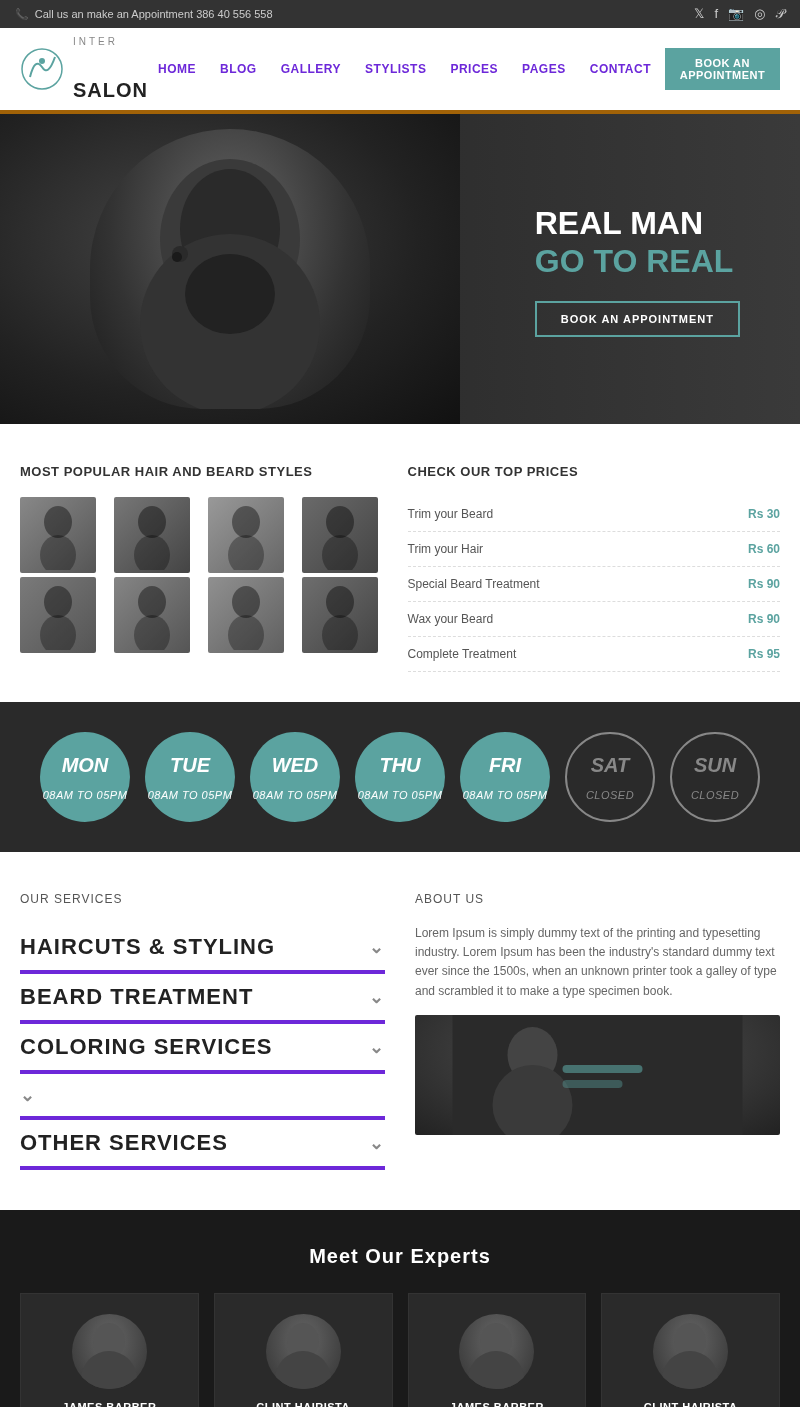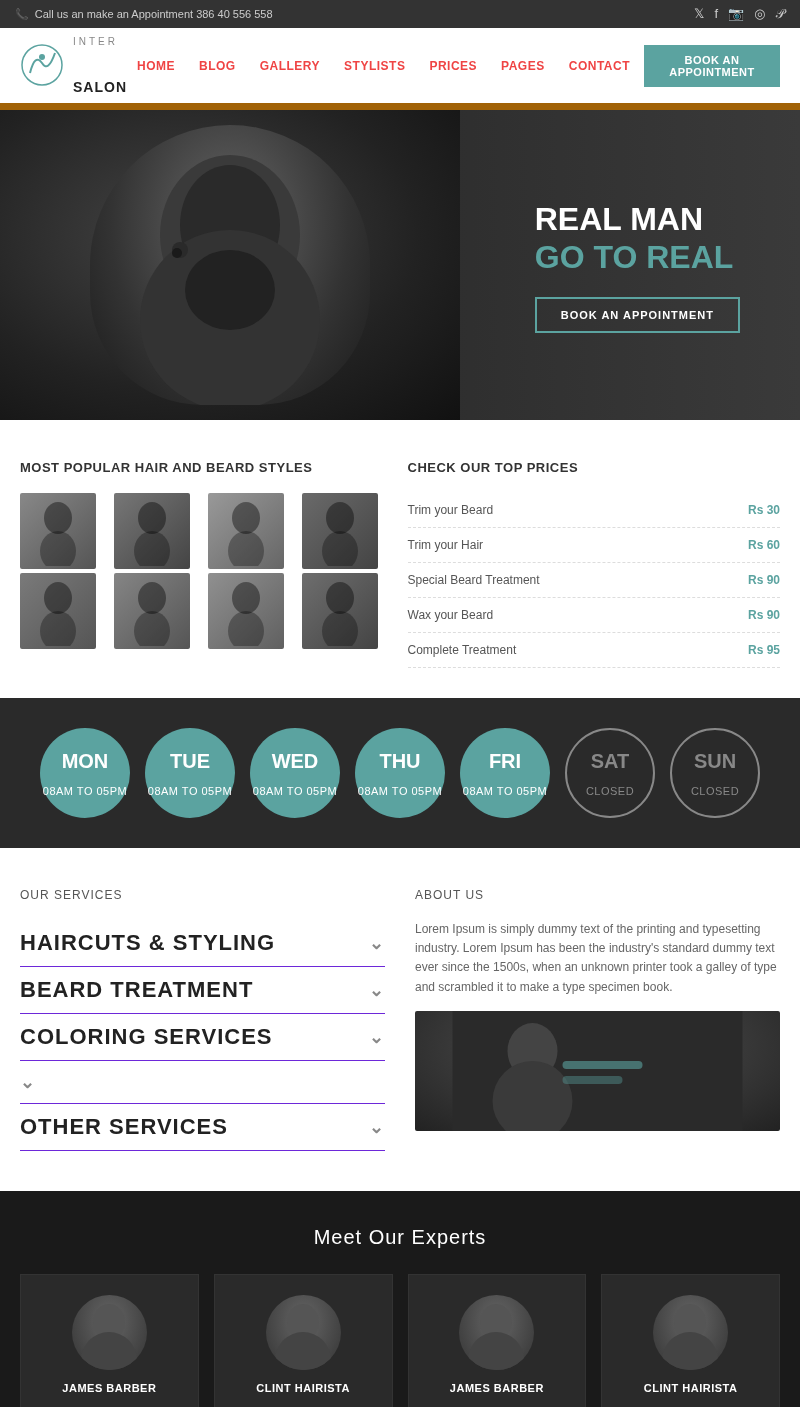--- a/index.html
+++ b/index.html
@@ -19,28 +19,28 @@
     .top-bar-right { display: flex; gap: 10px; }
     .top-bar-right span { cursor: pointer; color: #ccc; font-size: 13px; }
 
     
     .header {
       background: #fff;
       display: flex;
       align-items: center;
       justify-content: space-between;
       padding: 8px 20px;
-      border-bottom: 7px solid #a16207;
+      border-bottom: 4px solid #a16207;
     }
     .logo { display: flex; align-items: center; gap: 8px; }
     .logo-icon { width: 45px; height: 45px; }
     .nav { display: flex; align-items: center; gap: 4px; }
     .nav a {
       text-decoration: none;
-      color: #ef4444;
+      color: #6d28d9;
       font-size: 12px;
       font-weight: bold;
       padding: 6px 10px;
       letter-spacing: 0.5px;
     }
     .btn-appointment {
       background: #5ba3a0;
       color: #fff;
       border: none;
       padding: 9px 14px;
@@ -184,21 +184,21 @@
     }
     .services-col { flex: 1; }
     .about-col { flex: 1; }
     .services-title { font-size: 12px; font-weight: normal; color: #555; letter-spacing: 1px; text-transform: uppercase; margin-bottom: 18px; }
     .service-item {
       font-size: 22px;
       font-weight: bold;
       color: #222;
       text-transform: uppercase;
       padding: 10px 0;
-      border-bottom: 1px solid #6d28d9;
+      border-bottom: 4px solid #6d28d9;
       display: flex;
       align-items: center;
       justify-content: space-between;
       cursor: pointer;
       letter-spacing: 1px;
     }
     .service-item .chevron { color: #888; font-size: 18px; }
     .about-text { font-size: 12px; color: #666; line-height: 1.6; margin-bottom: 14px; }
     .about-img {
       width: 100%; height: 120px;
@@ -212,21 +212,21 @@
       width: 100%; height: 100%;
       background: radial-gradient(ellipse at 50% 30%, #555, #222);
     }
 
     
     .experts-section {
       background: #1a1a1a;
       padding: 35px 20px;
       text-align: center;
     }
-    .experts-title { color: #fff; font-size: 20px; font-weight: normal; margin-bottom: 25px; letter-spacing: 1px; }
+    .experts-title { color: #fff; font-size: 20px; font-weight: bold; margin-bottom: 25px; letter-spacing: 1px; }
     .experts-grid {
       display: grid;
       grid-template-columns: repeat(4, 1fr);
       gap: 15px;
     }
     .expert-card {
       background: #2a2a2a;
       padding: 20px 12px;
       text-align: center;
       border: 1px solid #333;
@@ -263,21 +263,21 @@
 
 <div class="header">
   <div class="logo">
     <svg class="logo-icon" viewBox="0 0 45 45">
       <ellipse cx="22" cy="22" rx="20" ry="20" fill="none" stroke="#5ba3a0" stroke-width="1.5"></ellipse>
       <path d="M10 30 Q15 10 22 20 Q28 30 35 10" stroke="#5ba3a0" stroke-width="2" fill="none"></path>
       <circle cx="22" cy="14" r="3" fill="#5ba3a0"></circle>
     </svg>
     <div>
       <div style="font-size:10px;color:#888;letter-spacing:3px;">INTER</div>
-      <div style="font-size:14px;font-weight:bold;color:#222;letter-spacing:1px;margin-top:32px;">SALON</div>
+      <div style="font-size:20px;font-weight:bold;color:#222;letter-spacing:1px;margin-top:32px;">SALON</div>
     </div>
   </div>
   <nav class="nav">
     <a href="#">HOME</a>
     <a href="#">BLOG</a>
     <a href="#">GALLERY</a>
     <a href="#">STYLISTS</a>
     <a href="#">PRICES</a>
     <a href="#">PAGES</a>
     <a href="#">CONTACT</a>
@@ -402,21 +402,21 @@
         </div>
         <div class="price-item">
           <span>Complete Treatment</span>
           <span class="price-val">Rs 95</span>
         </div>
       </div>
   </div>
 </div>
 
 <div class="schedule-bar">
-  <div id="schedule-days" style="display:flex;gap:15px;align-items:center;">
+  <div id="schedule-days" style="display:flex;gap:15px;align-items:center;font-style:italic;">
       <div class="day-circle">
         <span class="day-name">MON</span>
         <span class="day-hours">08AM TO 05PM</span>
       </div>
       <div class="day-circle">
         <span class="day-name">TUE</span>
         <span class="day-hours">08AM TO 05PM</span>
       </div>
       <div class="day-circle">
         <span class="day-name">WED</span>

